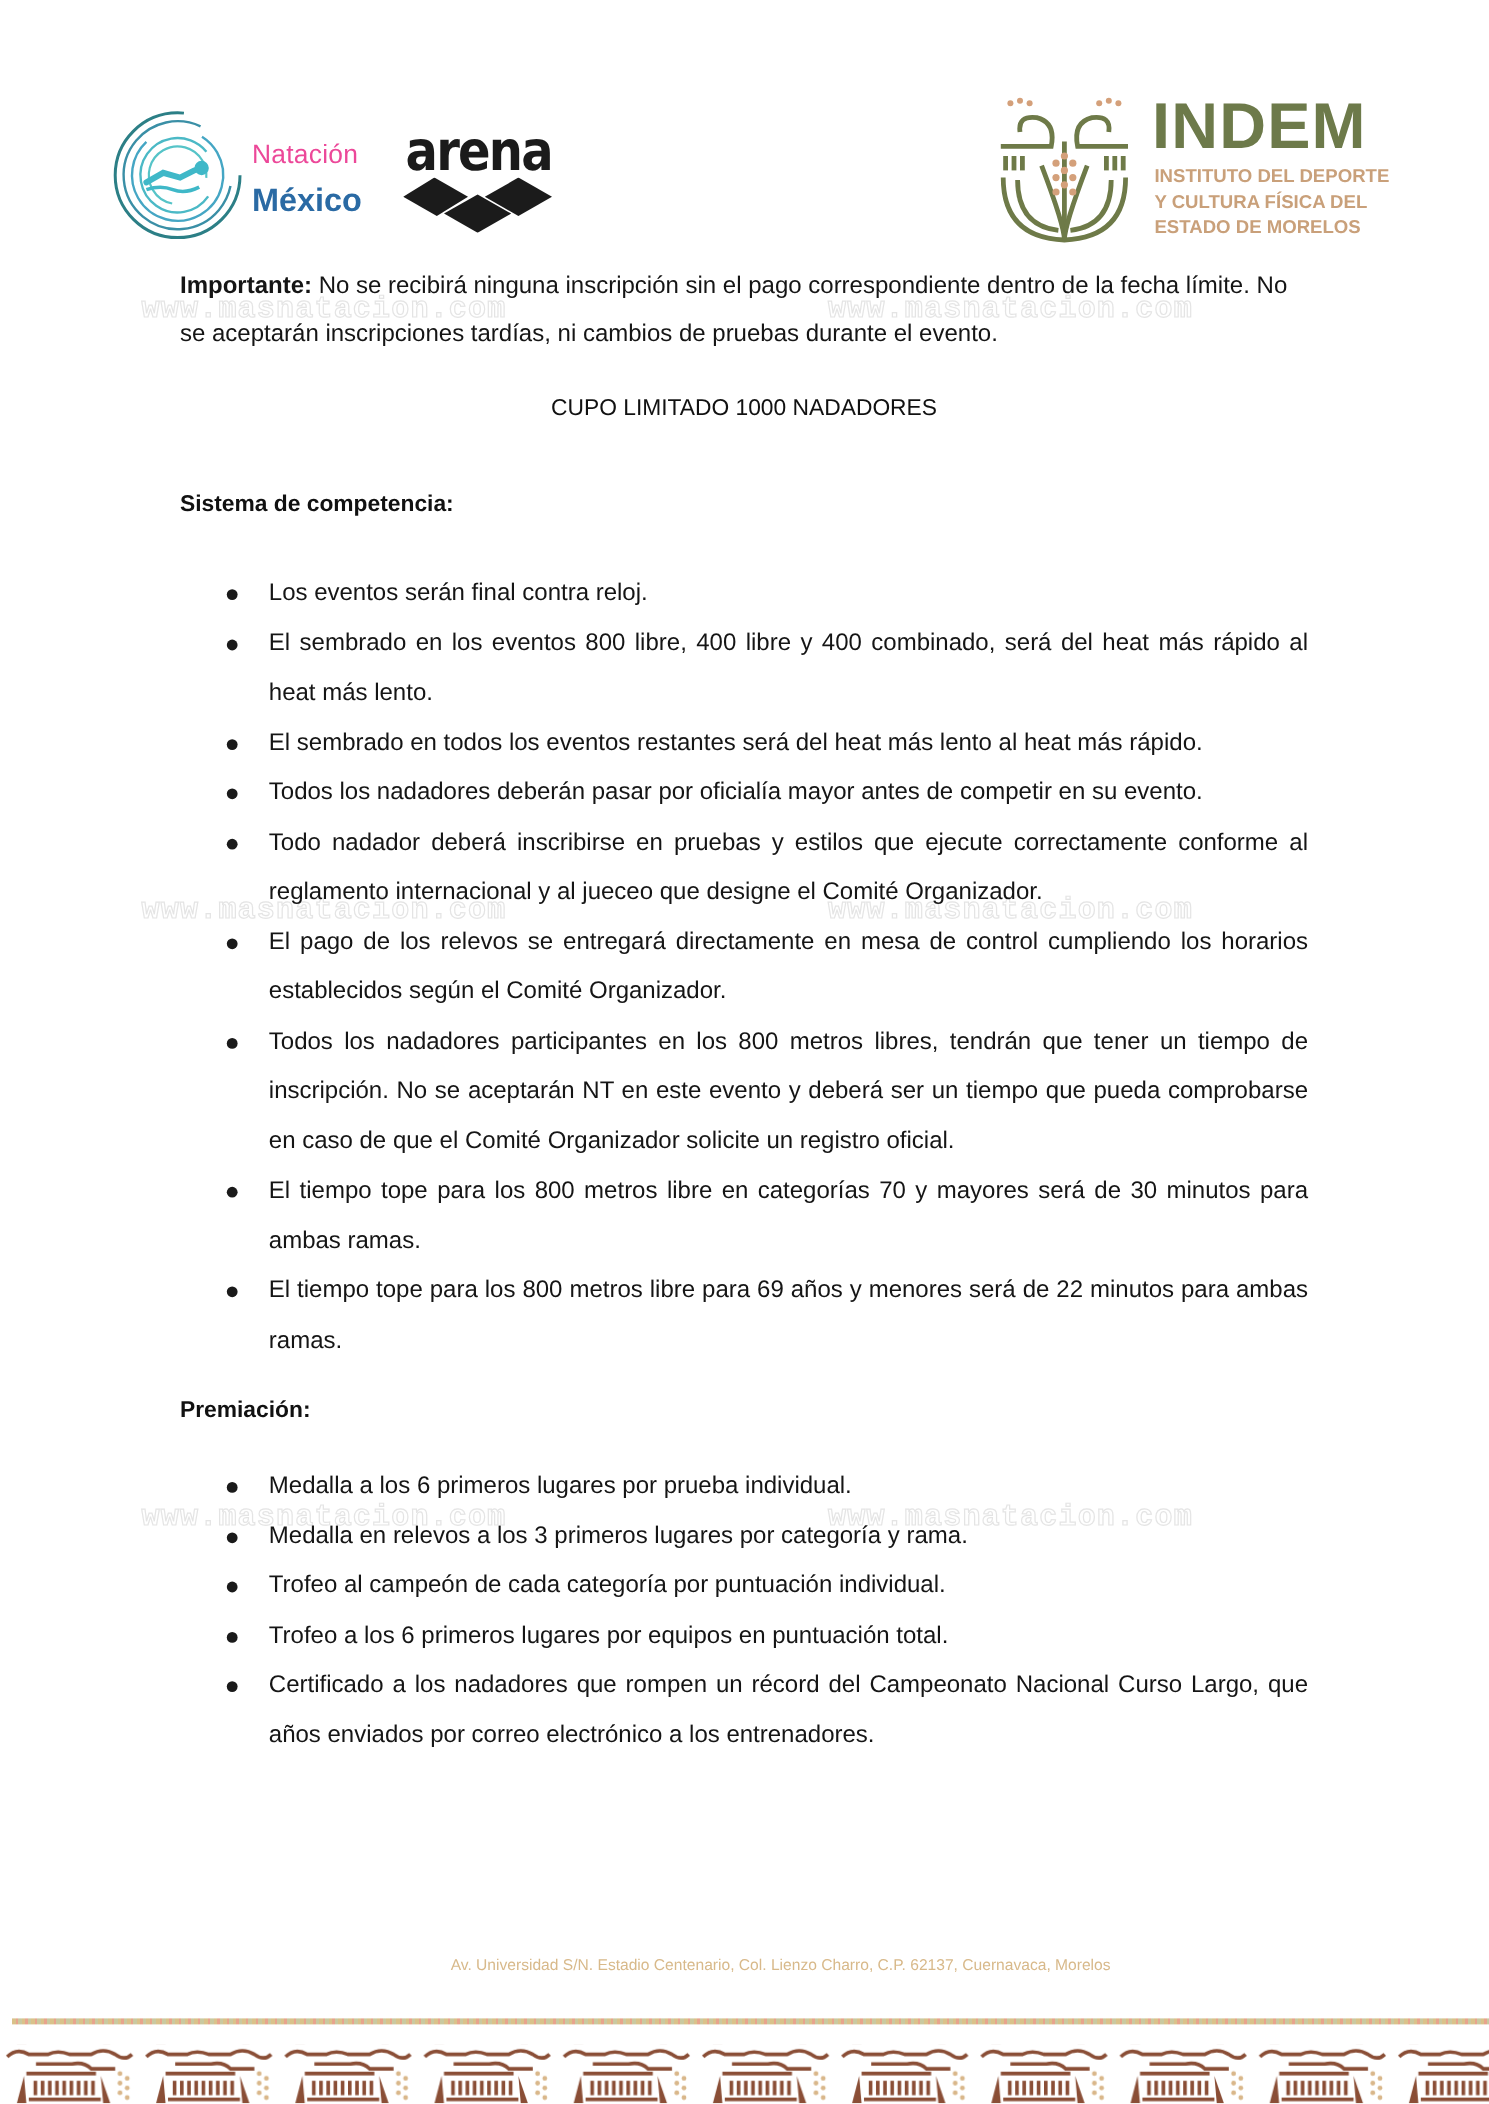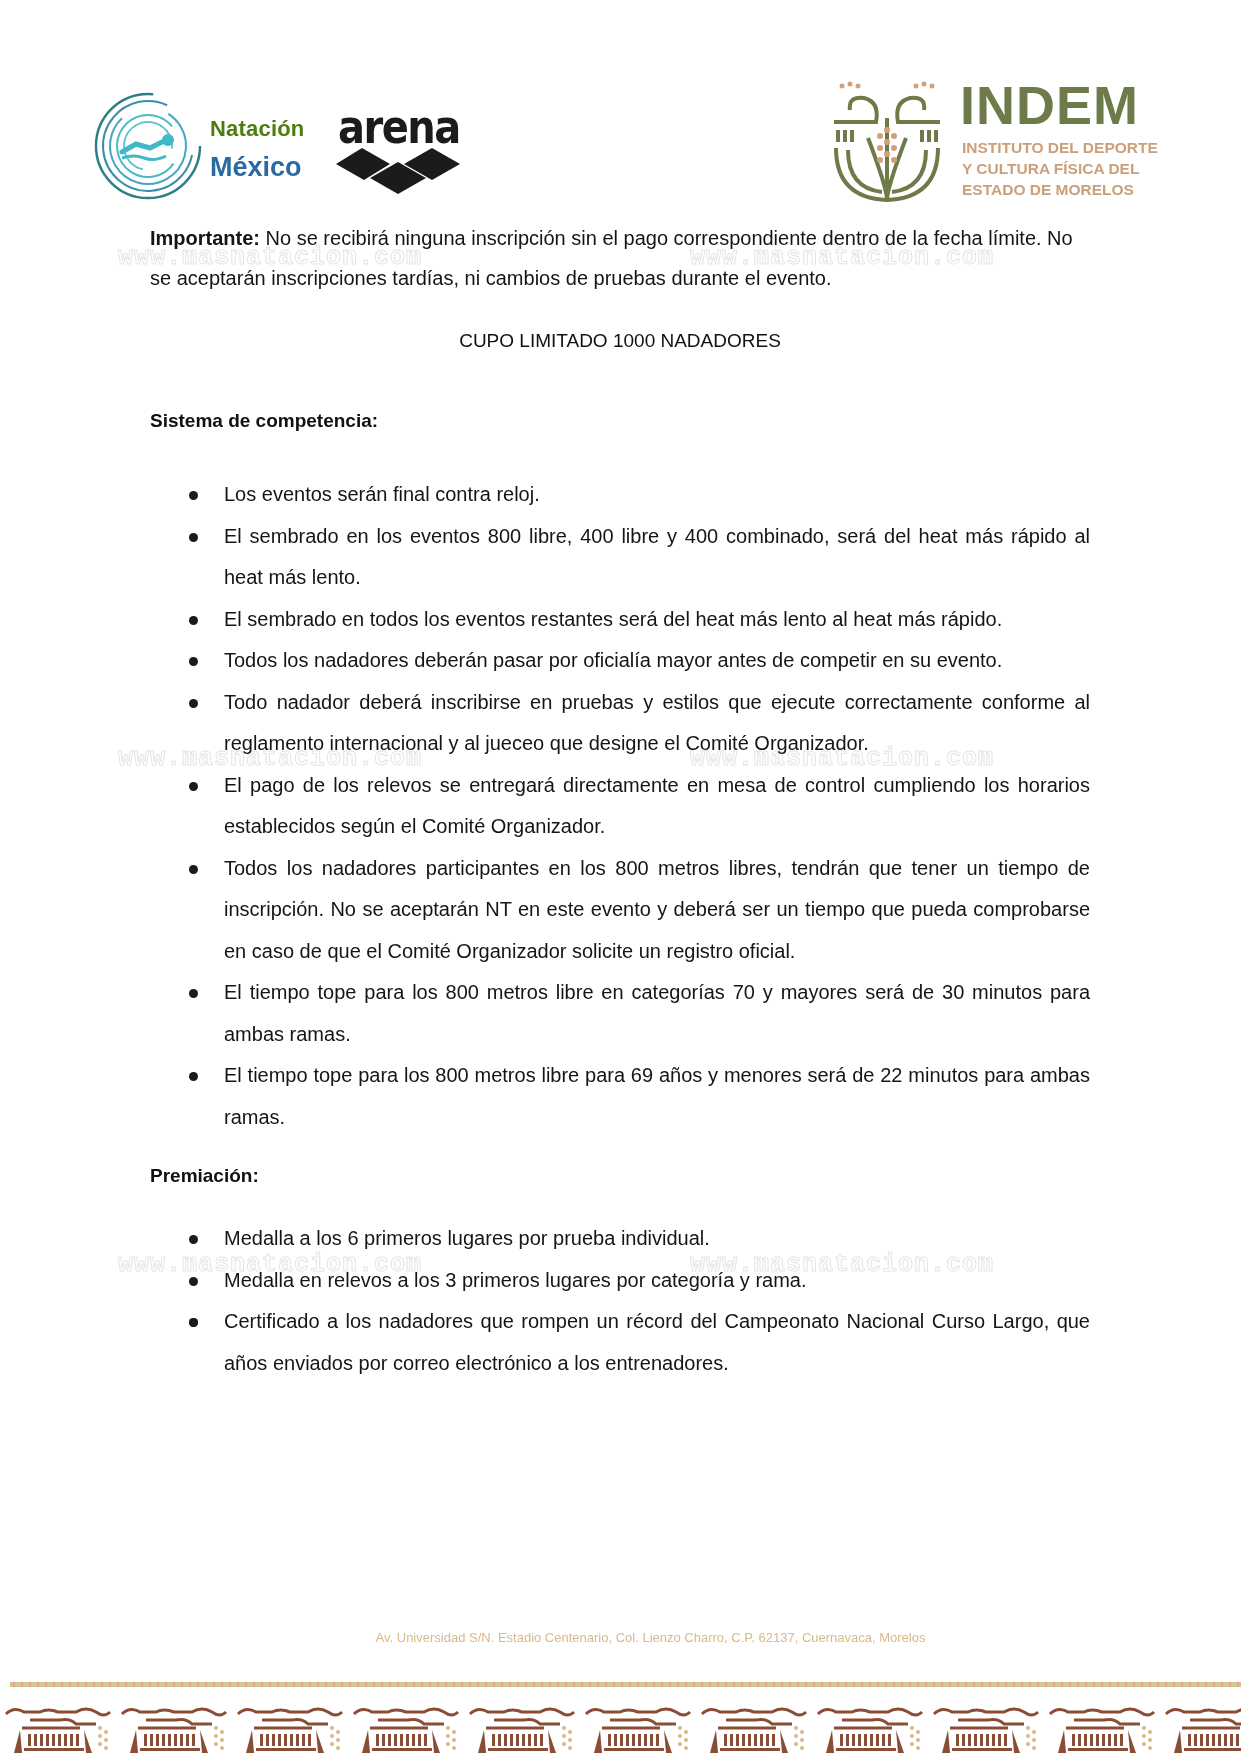--- a/index.html
+++ b/index.html
@@ -3,21 +3,21 @@
   <meta charset="utf-8">
   <style>
     * { box-sizing: border-box; margin: 0; padding: 0; }
     html, body { width: 1241px; height: 1753px; background: #ffffff; overflow: hidden; }
     body { position: relative; font-family: "Liberation Sans", "DejaVu Sans", sans-serif; color: #111111; }
 
     
     .logo-natacion { position: absolute; left: 92px; top: 90px; width: 230px; height: 112px; }
     .logo-natacion svg.rings { position: absolute; left: 0; top: 0; width: 112px; height: 112px; }
     .natacion-text { position: absolute; left: 118px; top: 28px; line-height: 1; }
-    .natacion-line1 { display: block; font-size: 22px; color: #4d7c0f; letter-spacing: 0.2px; font-weight: bold; }
+    .natacion-line1 { display: block; font-size: 22px; color: #ec4899; letter-spacing: 0.2px; }
     .natacion-line2 { display: block; font-size: 27px; color: #2a6aa4; font-weight: bold; margin-top: 14px; }
 
     .logo-arena { position: absolute; left: 336px; top: 100px; width: 130px; height: 95px; }
     .arena-word { position: absolute; left: 2px; top: 0; font-size: 40px; font-weight: bold; color: #1b1b1b; letter-spacing: -1.5px; font-family: "DejaVu Sans", sans-serif; transform: scaleY(1.15); transform-origin: top left; }
     .arena-diamonds { position: absolute; left: 0; top: 48px; width: 130px; height: 46px; }
 
     .logo-indem { position: absolute; left: 828px; top: 78px; width: 350px; height: 125px; }
     .indem-emblem { position: absolute; left: 0; top: 0; width: 118px; height: 125px; }
     .indem-title { position: absolute; left: 132px; top: 0; font-size: 54px; font-weight: bold; color: #6d7a4a; letter-spacing: 1px; line-height: 1; }
     .indem-sub { position: absolute; left: 134px; top: 59px; font-size: 15.5px; font-weight: bold; color: #c9a07a; line-height: 21px; white-space: nowrap; }
@@ -148,21 +148,22 @@
   <li><span class="dot"></span><span>Todos los nadadores participantes en los 800 metros libres, tendrán que tener un tiempo de inscripción. No se aceptarán NT en este evento y deberá ser un tiempo que pueda comprobarse en caso de que el Comité Organizador solicite un registro oficial.</span></li>
   <li><span class="dot"></span><span>El tiempo tope para los 800 metros libre en categorías 70 y mayores será de 30 minutos para ambas ramas.</span></li>
   <li><span class="dot"></span><span>El tiempo tope para los 800 metros libre para 69 años y menores será de 22 minutos para ambas ramas.</span></li>
 </ul>
 
 <div class="section-title" style="top:1165px;">Premiación:</div>
 
 <ul class="bullets premiacion" style="top:1218px;">
   <li><span class="dot"></span><span>Medalla a los 6 primeros lugares por prueba individual.</span></li>
   <li><span class="dot"></span><span>Medalla en relevos a los 3 primeros lugares por categoría y rama.</span></li>
-  <li><span class="dot"></span></li>
+  <li><span class="dot"></span><span>Trofeo al campeón de cada categoría por puntuación individual.</span></li>
+  <li><span class="dot"></span><span>Trofeo a los 6 primeros lugares por equipos en puntuación total.</span></li>
   <li><span class="dot"></span><span>Certificado a los nadadores que rompen un récord del Campeonato Nacional Curso Largo, que años enviados por correo electrónico a los entrenadores.</span></li>
 </ul>
 
 <div class="footer-address">Av. Universidad S/N. Estadio Centenario, Col. Lienzo Charro, C.P. 62137, Cuernavaca, Morelos</div>
 <div class="footer-rule"></div>
 <svg class="footer-band" viewBox="0 0 1241 49" preserveAspectRatio="none">
   <defs>
     <pattern id="fret" x="0" y="0" width="116" height="49" patternUnits="userSpaceOnUse">
       <path d="M6 10 Q14 2 24 8 L40 8 Q48 4 58 8 L76 8 Q86 2 96 8 Q104 14 110 8" fill="none" stroke="#8a4e36" stroke-width="3"></path>
       <path d="M30 16 L60 16 Q70 14 76 20 L96 20" fill="none" stroke="#8a4e36" stroke-width="3"></path>

